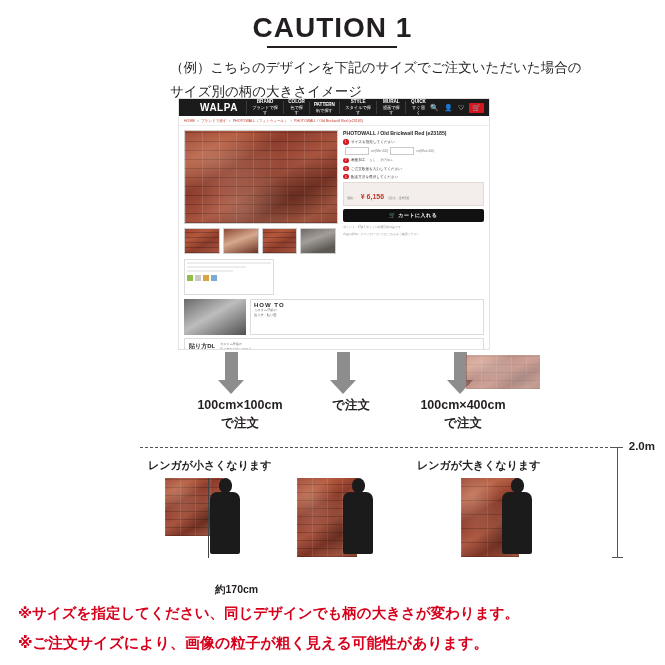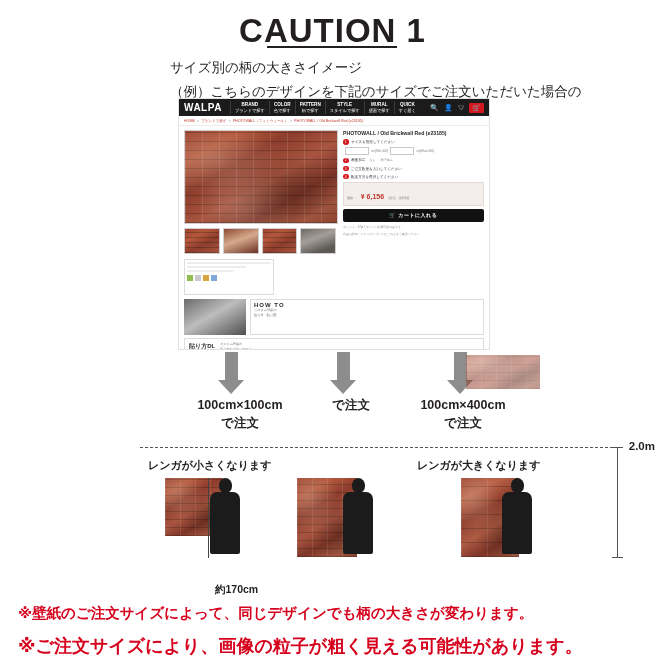--- a/index.html
+++ b/index.html
@@ -10,42 +10,42 @@
     color:#231f20;
     position:relative;
     overflow:hidden;
   }
   .page{position:relative;width:665px;height:665px;}
 
   
   .title{
     position:absolute;top:12px;left:0;width:665px;
     text-align:center;
-    font-size:33px;font-weight:bold;letter-spacing:1px;
+    font-size:28px;font-weight:bold;letter-spacing:1px;
   }
   .title-underline{
     position:absolute;top:46px;left:267px;width:130px;height:2px;background:#231f20;
   }
 
   
   .lead{
     position:absolute;top:56px;left:170px;width:480px;
     font-size:13.5px;line-height:1.75;color:#231f20;
   }
 
   
   .mock{
     position:absolute;left:178px;top:98px;width:310px;height:250px;
     background:#ffffff;
     border:1px solid #e2e2e2;
     overflow:hidden;
   }
   .mock-header{
     height:17px;background:#1b1b1b;color:#fff;
-    display:flex;align-items:center;
+    display:flex;align-items:center;padding-left:16px;
   }
   .brand{
     font-size:10px;font-weight:bold;letter-spacing:.5px;
     padding-left:5px;padding-right:8px;color:#fff;
   }
   .navitem{
     font-size:4.2px;line-height:1.25;text-align:center;color:#fff;
     padding:0 4px;border-left:1px solid #3b3b3b;height:13px;
     display:flex;flex-direction:column;justify-content:center;
   }
@@ -176,33 +176,33 @@
 
   
   .person{position:absolute;}
   .person .head{width:13px;height:15px;border-radius:50% 50% 45% 45%;background:#1b1b1b;margin:0 auto;}
   .person .body{width:30px;height:62px;background:#1b1b1b;border-radius:7px 7px 2px 2px;margin-top:-1px;}
   .hline{position:absolute;width:1px;background:#444;}
   .h170{position:absolute;font-size:10.5px;font-weight:bold;}
 
   
   .bottom1{position:absolute;left:18px;top:604px;font-size:14.5px;font-weight:bold;color:#d6001c;}
-  .bottom2{position:absolute;left:18px;top:634px;font-size:18px;font-weight:bold;color:#d6001c;}
+  .bottom2{position:absolute;left:18px;top:634px;font-size:15px;font-weight:bold;color:#d6001c;}
 </style>
 </head>
 <body>
 
 <div class="page">
 
   <div class="title">CAUTION 1</div>
   <div class="title-underline"></div>
 
   <div class="lead">
+    <div>（例）こちらのデザインを下記のサイズでご注文いただいた場合の</div>
     <div>サイズ別の柄の大きさイメージ</div>
-    <div>（例）こちらのデザインを下記のサイズでご注文いただいた場合の</div>
   </div>
 
   <div class="mock">
 
     <div class="mock-header">
       <div class="brand">WALPA</div>
       <div class="navitem">
         <b>BRAND</b>
         <span>ブランドで探す</span>
       </div>
@@ -390,16 +390,16 @@
     <div class="body"></div>
   </div>
   <div class="person" style="left:502px;top:478px;">
     <div class="head"></div>
     <div class="body"></div>
   </div>
 
   <div class="hline" style="left:208px;top:478px;height:80px;"></div>
   <div class="h170" style="left:215px;top:583px;">約170cm</div>
 
-  <div class="bottom1">※壁紙のご注文サイズによって、同じデザインでも柄の大きさが変わります。</div>
+  <div class="bottom1">※サイズを指定してください、同じデザインでも柄の大きさが変わります。</div>
   <div class="bottom2">※ご注文サイズにより、画像の粒子が粗く見える可能性があります。</div>
 
 </div>
 
 </body></html>

